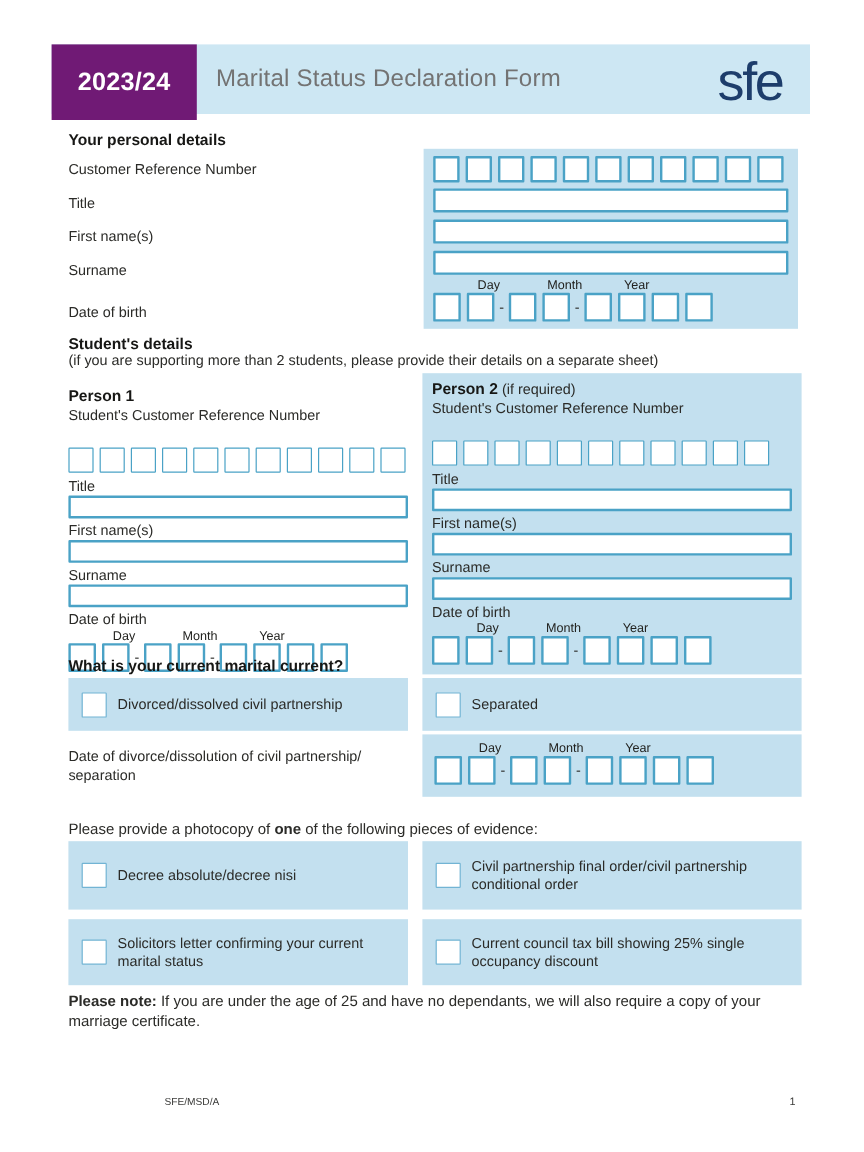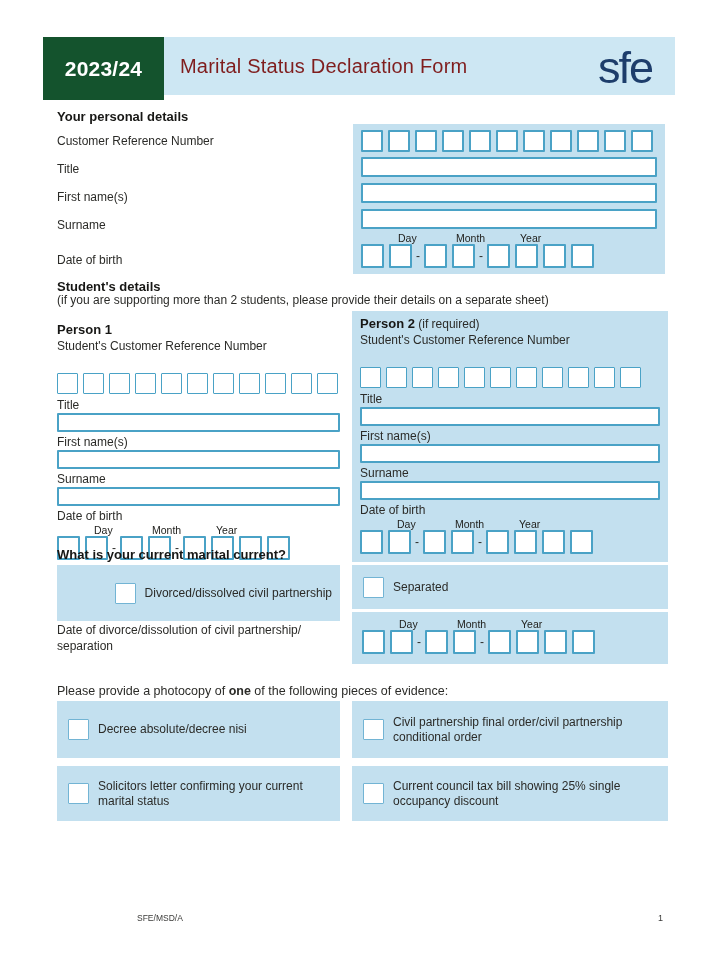--- a/index.html
+++ b/index.html
@@ -2,25 +2,25 @@
 <html><head>
 <meta charset="utf-8">
 <style>
   * { box-sizing: border-box; margin: 0; padding: 0; }
   html,body { background:#ffffff; }
   body { font-family: "Liberation Sans", sans-serif; color:#2b2b28; }
   .page { position:relative; width:720px; height:960px; background:#fff; overflow:hidden; }
 
   
   .band  { position:absolute; left:43px; top:37px; width:632px; height:58px; background:#cde7f3; }
-  .badge { position:absolute; left:43px; top:37px; width:121px; height:63px; background:#14532d;
+  .badge { position:absolute; left:43px; top:37px; width:121px; height:63px; background:#701a75;
            display:flex; align-items:center; justify-content:center; }
   .badge span { color:#fff; font-weight:bold; font-size:21px; letter-spacing:.2px; }
   .htitle{ position:absolute; left:180px; top:37px; height:58px; display:flex; align-items:center;
-           font-size:20px; color:#7f1d1d; letter-spacing:.2px; }
+           font-size:20px; color:#737373; letter-spacing:.2px; }
   .logo  { position:absolute; left:581px; top:40px; width:88px; height:55px; display:flex; align-items:center; justify-content:center;
            font-size:45px; color:#1d3d6b; letter-spacing:-2px; }
 
   
   .sechead { position:absolute; left:57px; font-size:13px; font-weight:bold; color:#171715; }
   .flabel  { position:absolute; left:57px; font-size:12px; color:#2b2b28; }
   .panel   { background:#c3e0ef; }
   .boxrow  { display:flex; gap:5px; }
   .cbox    { width:22px; height:22px; background:#fff; border:2px solid #4aa2c6; border-radius:1px; flex:0 0 auto; }
   .dash    { align-self:center; font-size:12px; color:#2b2b28; line-height:1; margin:0 -1px; }
@@ -204,21 +204,21 @@
         <span class="dash">-</span>
         <div class="cbox"></div>
         <div class="cbox"></div>
         <div class="cbox"></div>
         <div class="cbox"></div>
       </div>
   </div>
 
   <div class="sechead" style="top:547px">What is your current marital current?</div>
 
-  <div class="optbox" style="left:57px; top:565px; width:283px; height:56px;justify-content:flex-end;">
+  <div class="optbox" style="left:57px; top:565px; width:283px; height:44px;">
     <div class="chk"></div>
     <span>Divorced/dissolved civil partnership</span>
   </div>
   <div class="optbox" style="left:352px; top:565px; width:316px; height:44px;">
     <div class="chk"></div>
     <span>Separated</span>
   </div>
 
   <div class="datelabel">Date of divorce/dissolution of civil partnership/ separation</div>
   <div class="panel date-panel">
@@ -253,17 +253,18 @@
   </div>
   <div class="optbox" style="left:57px; top:766px; width:283px; height:55px;">
     <div class="chk"></div>
     <span>Solicitors letter confirming your current marital status</span>
   </div>
   <div class="optbox" style="left:352px; top:766px; width:316px; height:55px;">
     <div class="chk"></div>
     <span>Current council tax bill showing 25% single occupancy discount</span>
   </div>
 
+  <div class="note"><b>Please note:</b><span> If you are under the age of 25 and have no dependants, we will also require a copy of your marriage certificate.</span></div>
 
   <div class="foot-code">SFE/MSD/A</div>
   <div class="foot-page">1</div>
 
 </div>
 
 </body></html>

